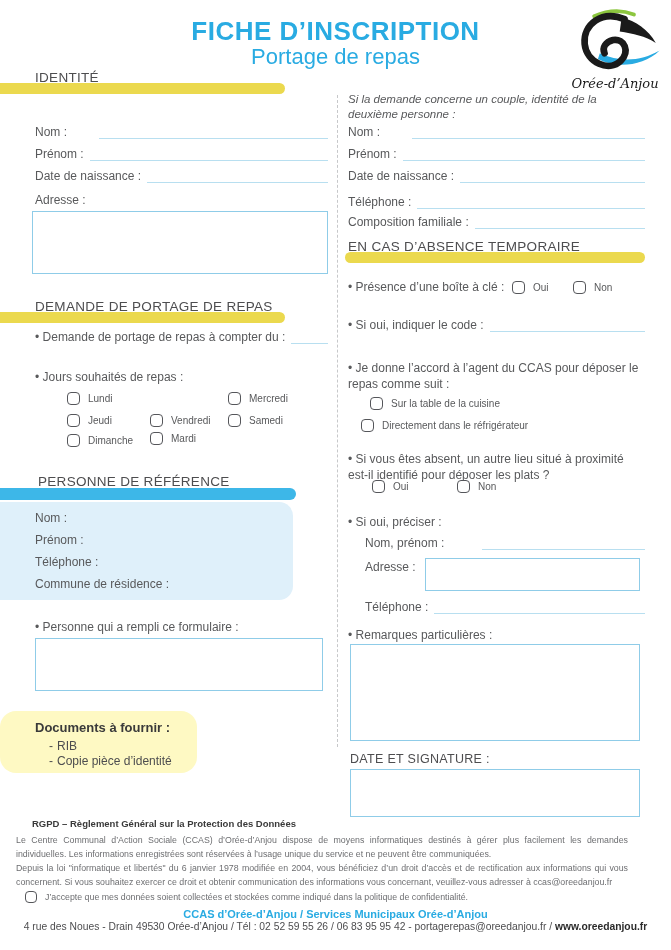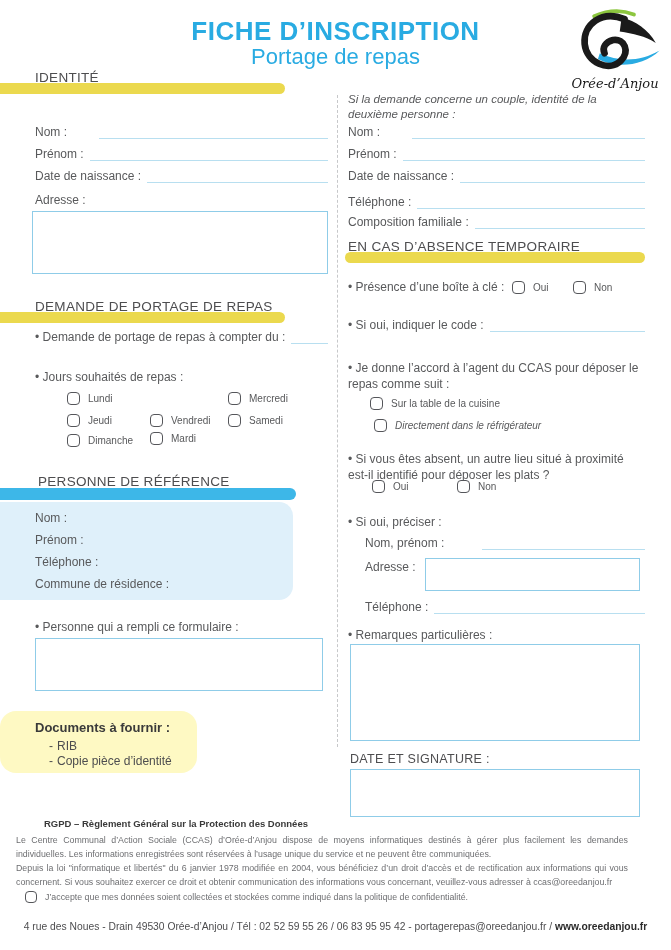--- a/index.html
+++ b/index.html
@@ -48,21 +48,21 @@
   .docbox .doc-title { font-size:13px; font-weight:bold; color:#3A3A3A; margin-bottom:4px; }
   .doc-item { display:flex; font-size:12px; color:#4D4D4F; line-height:15px; }
   .doc-item .dash { width:22px; padding-left:14px; }
 
   .divider { position:absolute; left:337px; top:95px; height:652px; border-left:1px dashed #C7C8CA; }
 
   .italic-intro { position:absolute; left:348px; top:92px; width:297px;
                   font-size:11.5px; font-style:italic; color:#58595B; line-height:1.3; }
 
   
-  .rgpd-h { position:absolute; left:44px; top:818px; font-size:9.5px; font-weight:bold; color:#3A3A3A; }
+  .rgpd-h { position:absolute; left:32px; top:818px; font-size:9.5px; font-weight:bold; color:#3A3A3A; }
   .rgpd-p { position:absolute; left:16px; width:612px; font-size:8.8px; color:#6D6E71; line-height:1.55; text-align:justify; }
   .consent { position:absolute; left:25px; top:891px; display:flex; align-items:center; gap:8px; }
   .consent .cb { width:12px; height:12px; }
   .consent span.t { font-size:8.8px; color:#6D6E71; }
   .f-blue { position:absolute; left:0; top:908px; width:671px; text-align:center;
             font-size:11px; font-weight:bold; color:#29ABE2; }
   .f-addr { position:absolute; left:0; top:921px; width:671px; text-align:center;
             font-size:10.3px; color:#4D4D4F; }
   .f-addr b { color:#2b2b2b; }
 </style>
@@ -215,21 +215,21 @@
   <div class="row" style="left:348px; top:316px; width:297px;">
     <span class="lbl">• Si oui, indiquer le code :</span>
     <span class="line"></span>
   </div>
 
   <div class="wrap-lbl" style="left:348px; top:360px; width:297px;">• Je donne l’accord à l’agent du CCAS pour déposer le repas comme suit :</div>
   <div class="cbrow" style="left:370px; top:395px;">
     <span class="cb"></span>
     <span class="cl">Sur la table de la cuisine</span>
   </div>
-  <div class="cbrow" style="left:374px; top:417px;font-style:italic;">
+  <div class="cbrow" style="left:361px; top:417px;">
     <span class="cb"></span>
     <span class="cl">Directement dans le réfrigérateur</span>
   </div>
 
   <div class="wrap-lbl" style="left:348px; top:451px; width:297px;">• Si vous êtes absent, un autre lieu situé à proximité est-il identifié pour déposer les plats ?</div>
   <div class="cbrow" style="left:372px; top:478px;">
     <span class="cb"></span>
     <span class="cl">Oui</span>
   </div>
   <div class="cbrow" style="left:457px; top:478px;">
@@ -260,17 +260,18 @@
 
   <div class="rgpd-h">RGPD – Règlement Général sur la Protection des Données</div>
   <div class="rgpd-p" style="top:834px;">Le Centre Communal d’Action Sociale (CCAS) d’Orée-d’Anjou dispose de moyens informatiques destinés à gérer plus facilement les demandes individuelles. Les informations enregistrées sont réservées à l’usage unique du service et ne peuvent être communiquées.</div>
   <div class="rgpd-p" style="top:862px;">Depuis la loi "informatique et libertés" du 6 janvier 1978 modifiée en 2004, vous bénéficiez d’un droit d’accès et de rectification aux informations qui vous concernent. Si vous souhaitez exercer ce droit et obtenir communication des informations vous concernant, veuillez-vous adresser à ccas@oreedanjou.fr</div>
 
   <div class="consent">
     <span class="cb"></span>
     <span class="t">J’accepte que mes données soient collectées et stockées comme indiqué dans la politique de confidentialité.</span>
   </div>
 
+  <div class="f-blue">CCAS d’Orée-d’Anjou / Services Municipaux Orée-d’Anjou</div>
   <div class="f-addr">
     <span>4 rue des Noues - Drain 49530 Orée-d’Anjou / Tél : 02 52 59 55 26 / 06 83 95 95 42 - portagerepas@oreedanjou.fr / </span><b>www.oreedanjou.fr</b>
   </div>
 
 </div>
 
 </body></html>

